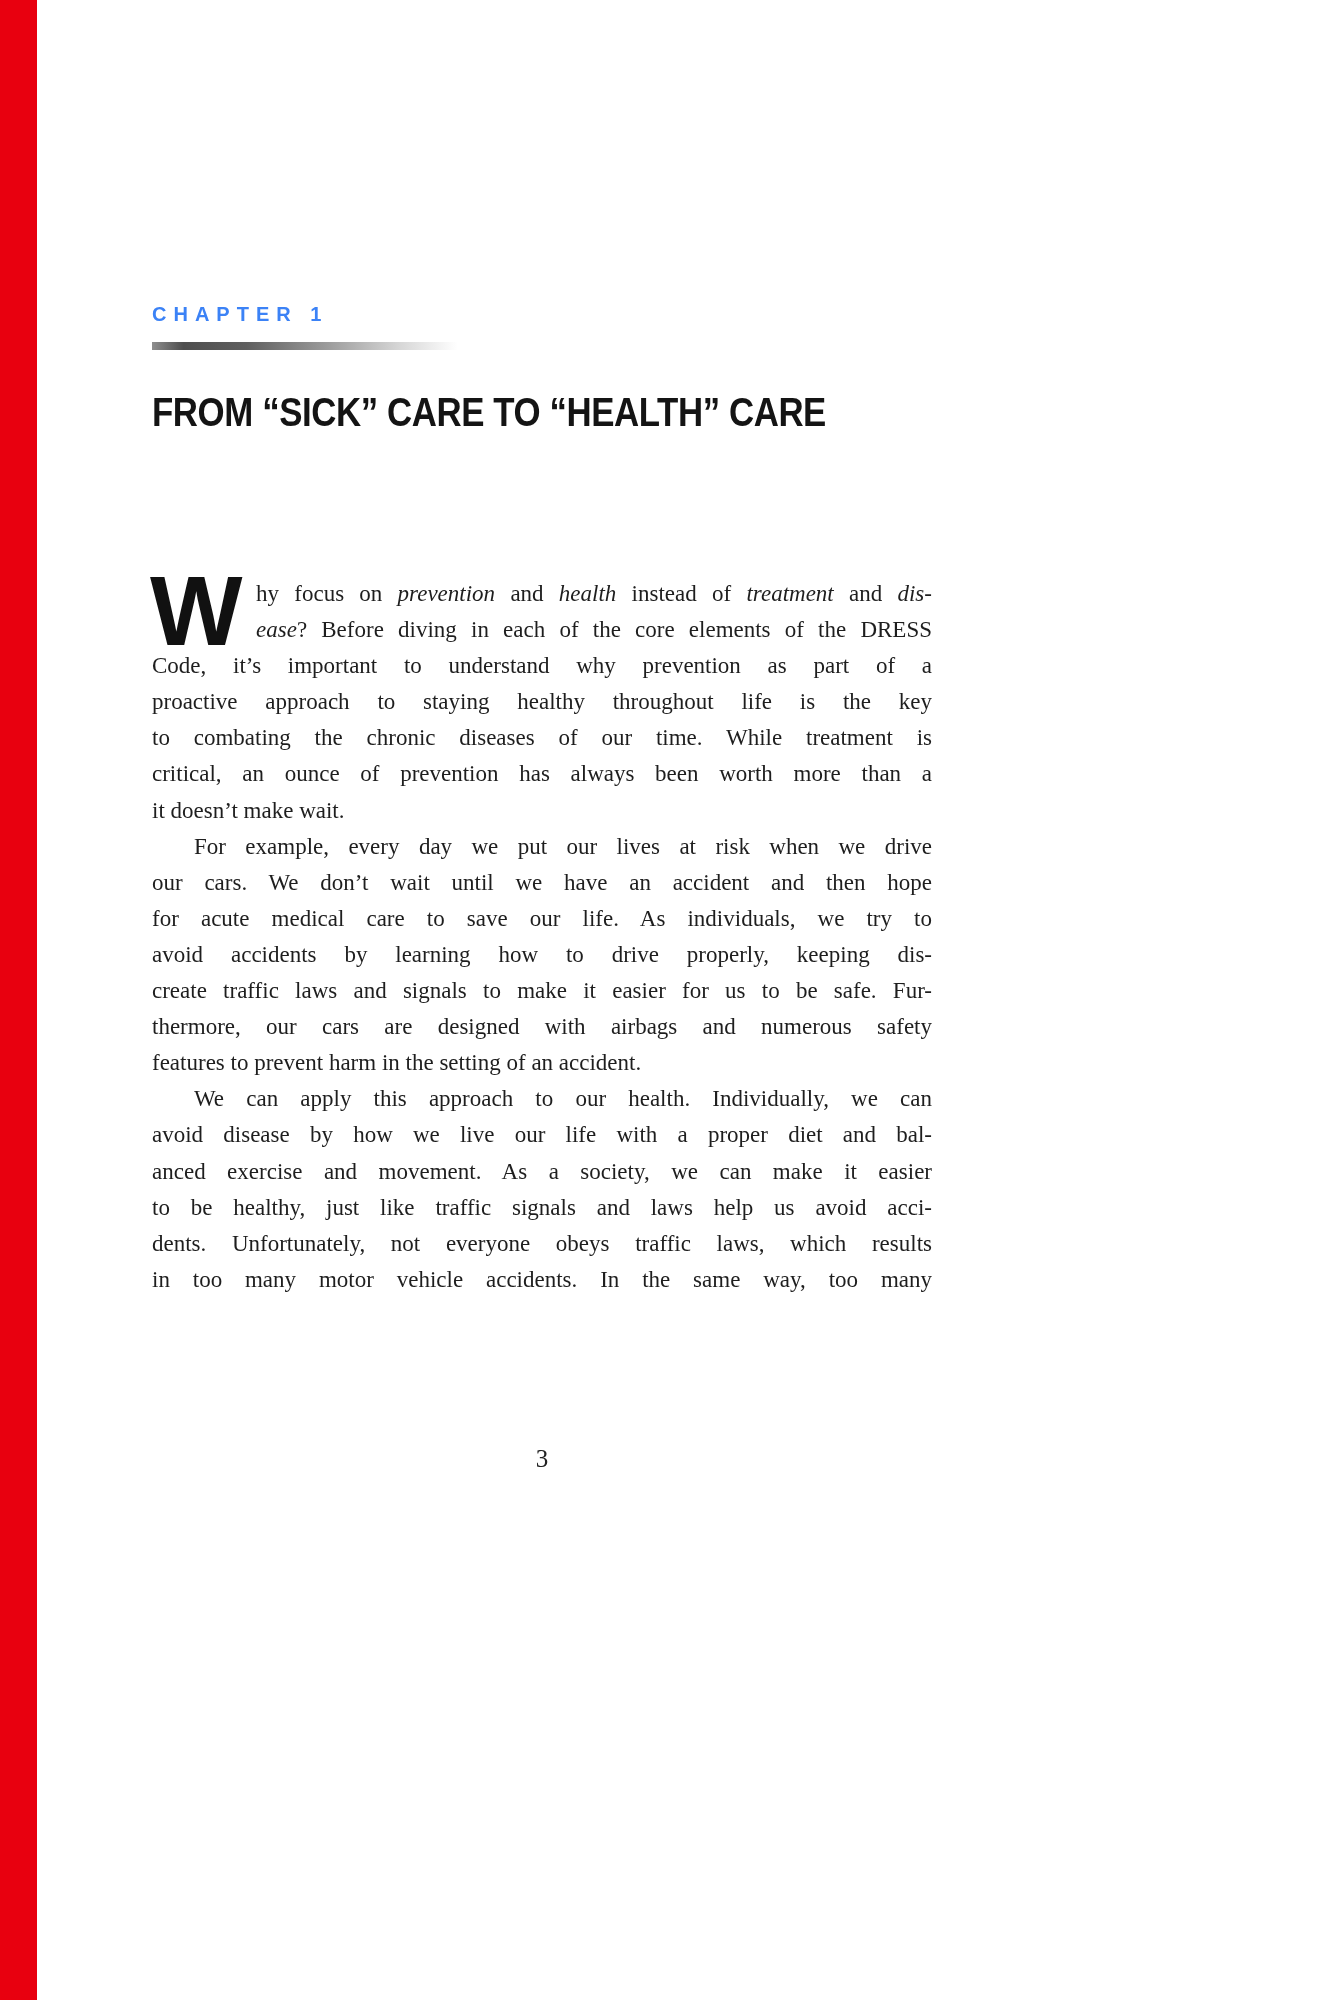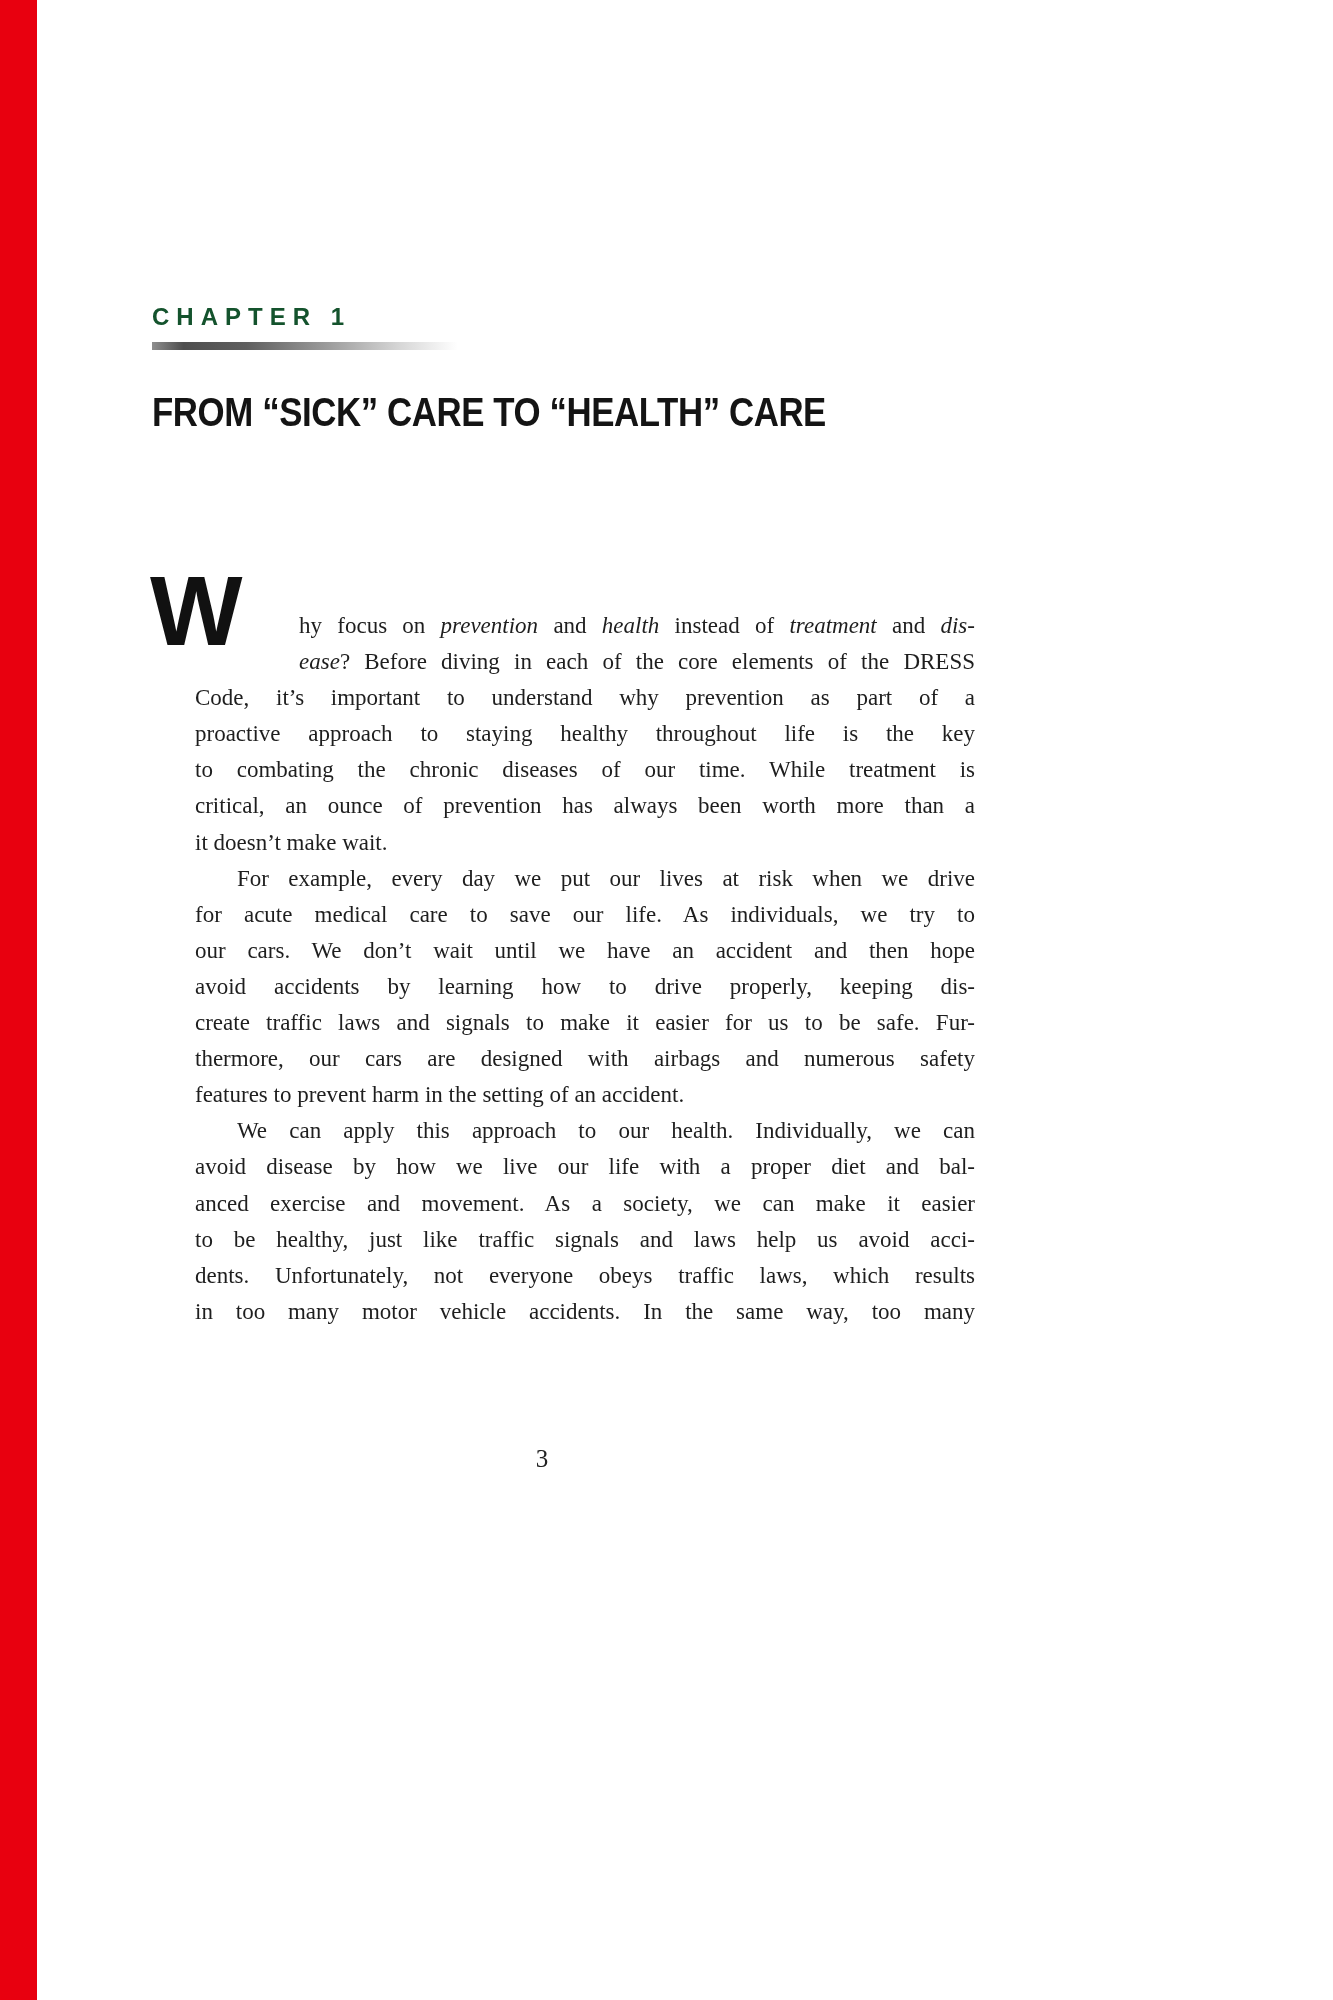--- a/index.html
+++ b/index.html
@@ -17,23 +17,23 @@
     position: absolute;
     left: 0; top: 0;
     width: 37px; height: 2000px;
     background: #e8000f;
   }
   .chapter {
     position: absolute;
     left: 152px; top: 303px;
     font-family: "Liberation Sans", sans-serif;
     font-weight: bold;
-    font-size: 24px;
+    font-size: 20px;
     letter-spacing: 7px;
-    color: #14532d;
+    color: #3b82f6;
     white-space: nowrap;
   }
   .rule {
     position: absolute;
     left: 152px; top: 342px;
     width: 315px; height: 8px;
     background: linear-gradient(90deg,
       #8e8e8e 0%, #4e4e4e 10%, #5f5f5f 30%,
       #9a9a9a 55%, #d5d5d5 78%, #ffffff 97%);
   }
@@ -54,25 +54,24 @@
     position: absolute;
     left: 150px; top: 562px;
     font-family: "Liberation Sans", sans-serif;
     font-weight: bold;
     font-size: 98px;
     line-height: 1;
     color: #111111;
   }
   .bodytext {
     position: absolute;
-    left: 152px; top: 608px;
+    left: 152px; top: 576px;
     width: 780px;
     font-family: "Liberation Serif", serif;
     color: #1e1e1e;
-    margin-left: 43px;
   }
   .line {
     font-size: 23px;
     height: 36.1px;
     line-height: 36.1px;
     text-align: justify;
     text-align-last: justify;
     white-space: normal;
   }
   .line.pend { text-align-last: left; }
@@ -100,22 +99,22 @@
   <div class="dropcap">W</div>
   <div class="bodytext" id="bodyLines">
       <div class="line pad"><span>hy focus on </span><span class="it">prevention</span><span> and </span><span class="it">health</span><span> instead of </span><span class="it">treatment</span><span> and </span><span class="it">dis-</span></div>
       <div class="line pad"><span class="it">ease</span><span>? Before diving in each of the core elements of the DRESS</span></div>
       <div class="line"><span>Code, it’s important to understand why prevention as part of a</span></div>
       <div class="line"><span>proactive approach to staying healthy throughout life is the key</span></div>
       <div class="line"><span>to combating the chronic diseases of our time. While treatment is</span></div>
       <div class="line"><span>critical, an ounce of prevention has always been worth more than a</span></div>
       <div class="line pend"><span>it doesn’t make wait.</span></div>
       <div class="line ind"><span>For example, every day we put our lives at risk when we drive</span></div>
+      <div class="line"><span>our cars. We don’t wait until we have an accident and then hope</span></div>
       <div class="line"><span>for acute medical care to save our life. As individuals, we try to</span></div>
-      <div class="line"><span>our cars. We don’t wait until we have an accident and then hope</span></div>
       <div class="line"><span>avoid accidents by learning how to drive properly, keeping dis-</span></div>
       <div class="line"><span>create traffic laws and signals to make it easier for us to be safe. Fur-</span></div>
       <div class="line"><span>thermore, our cars are designed with airbags and numerous safety</span></div>
       <div class="line pend"><span>features to prevent harm in the setting of an accident.</span></div>
       <div class="line ind"><span>We can apply this approach to our health. Individually, we can</span></div>
       <div class="line"><span>avoid disease by how we live our life with a proper diet and bal-</span></div>
       <div class="line"><span>anced exercise and movement. As a society, we can make it easier</span></div>
       <div class="line"><span>to be healthy, just like traffic signals and laws help us avoid acci-</span></div>
       <div class="line"><span>dents. Unfortunately, not everyone obeys traffic laws, which results</span></div>
       <div class="line"><span>in too many motor vehicle accidents. In the same way, too many</span></div>

